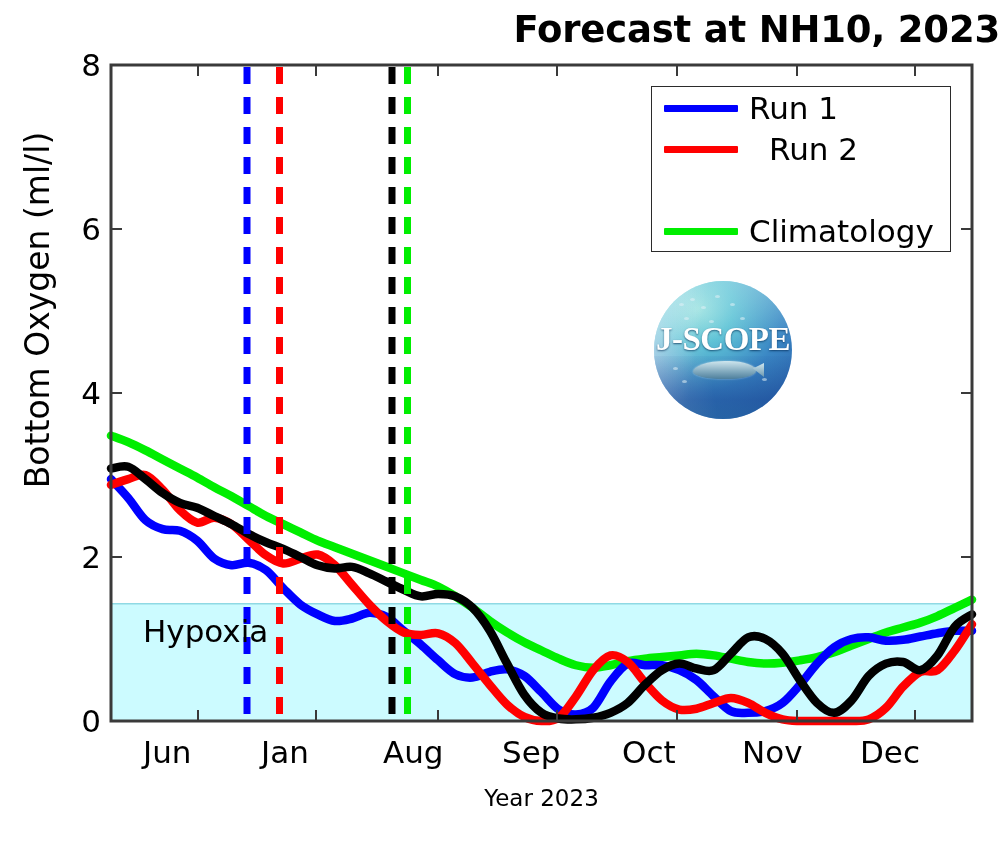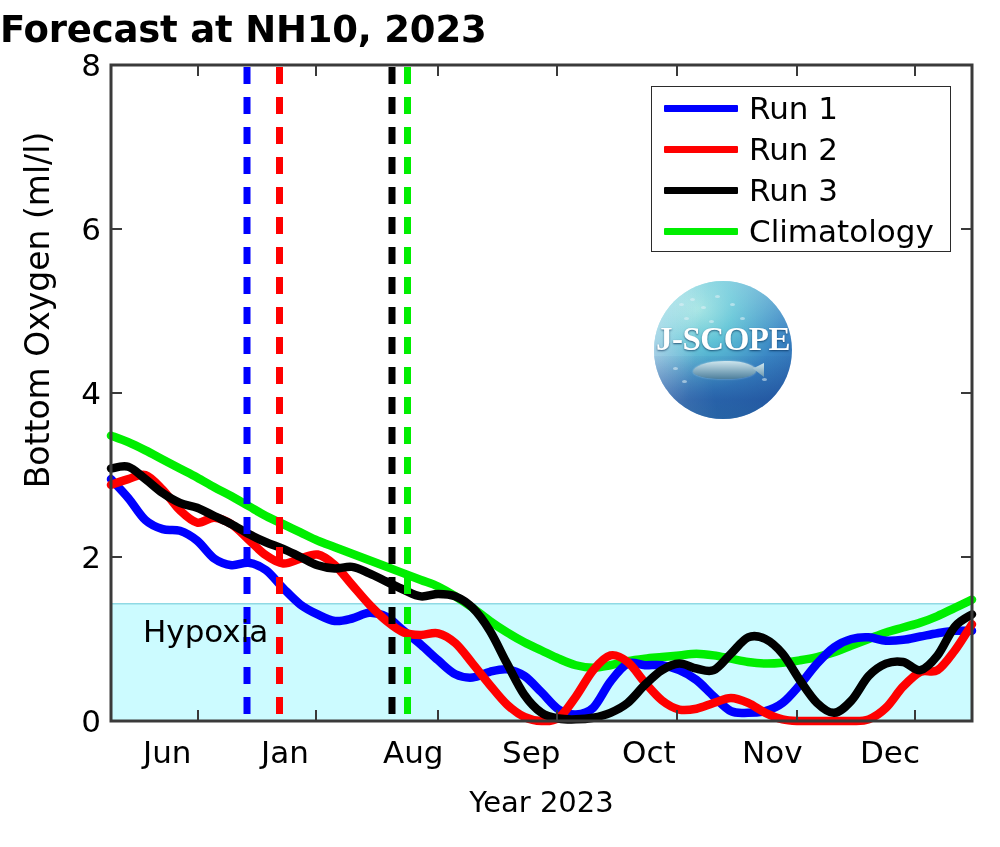--- a/index.html
+++ b/index.html
@@ -18,21 +18,21 @@
     position: absolute;
     left: 0; top: 0;
     width: 1000px;
     height: 847px;
   }
   .chart-title {
     position: absolute;
     left: 0;
     top: 8px;
     width: 1000px;
-    text-align: left;
+    text-align: right;
     font-size: 37px;
     font-weight: bold;
     color: #000000;
     font-family: "DejaVu Sans", sans-serif;
     letter-spacing: -0.2px;
   }
   .ylabel {
     position: absolute;
     transform: rotate(-90deg);
     transform-origin: left top;
@@ -44,21 +44,21 @@
     color: #000000;
     font-family: "DejaVu Sans", sans-serif;
     white-space: nowrap;
   }
   .xlabel {
     position: absolute;
     left: 111px;
     top: 785px;
     width: 861px;
     text-align: center;
-    font-size: 29px;
+    font-size: 23px;
     color: #000000;
     font-family: "DejaVu Sans", sans-serif;
   }
   .ytick-label {
     position: absolute;
     right: 1px;
     width: 70px;
     text-align: right;
     font-size: 31px;
     color: #000000;
@@ -260,27 +260,23 @@
     <div class="fish" style="left:20%;top:72%;width:5px;height:3px;"></div>
     <div class="bigfish"></div>
     <div class="logo-text">J-SCOPE</div>
   </div>
 
   <div class="legend-box">
     <div class="legend-row" style="top:1px;">
       <span class="legend-swatch" style="background:#0000ff;"></span>
       <span class="legend-text">Run 1</span>
     </div>
-    <div class="legend-row" style="top:42px;">
+    <div class="legend-row" style="top:42px;gap:20px;">
       <span class="legend-swatch" style="background:#ff0000;"></span>
       <span class="legend-text">Run 2</span>
-    </div>
-    <div class="legend-row" style="top:83px;">
-      <span class="legend-swatch" style="background:#000000;"></span>
-      <span class="legend-text">Run 3</span>
     </div>
     <div class="legend-row" style="top:124px;">
       <span class="legend-swatch" style="background:#00ee00;"></span>
       <span class="legend-text">Climatology</span>
     </div>
   </div>
 
 </div>
 
 </body></html>

